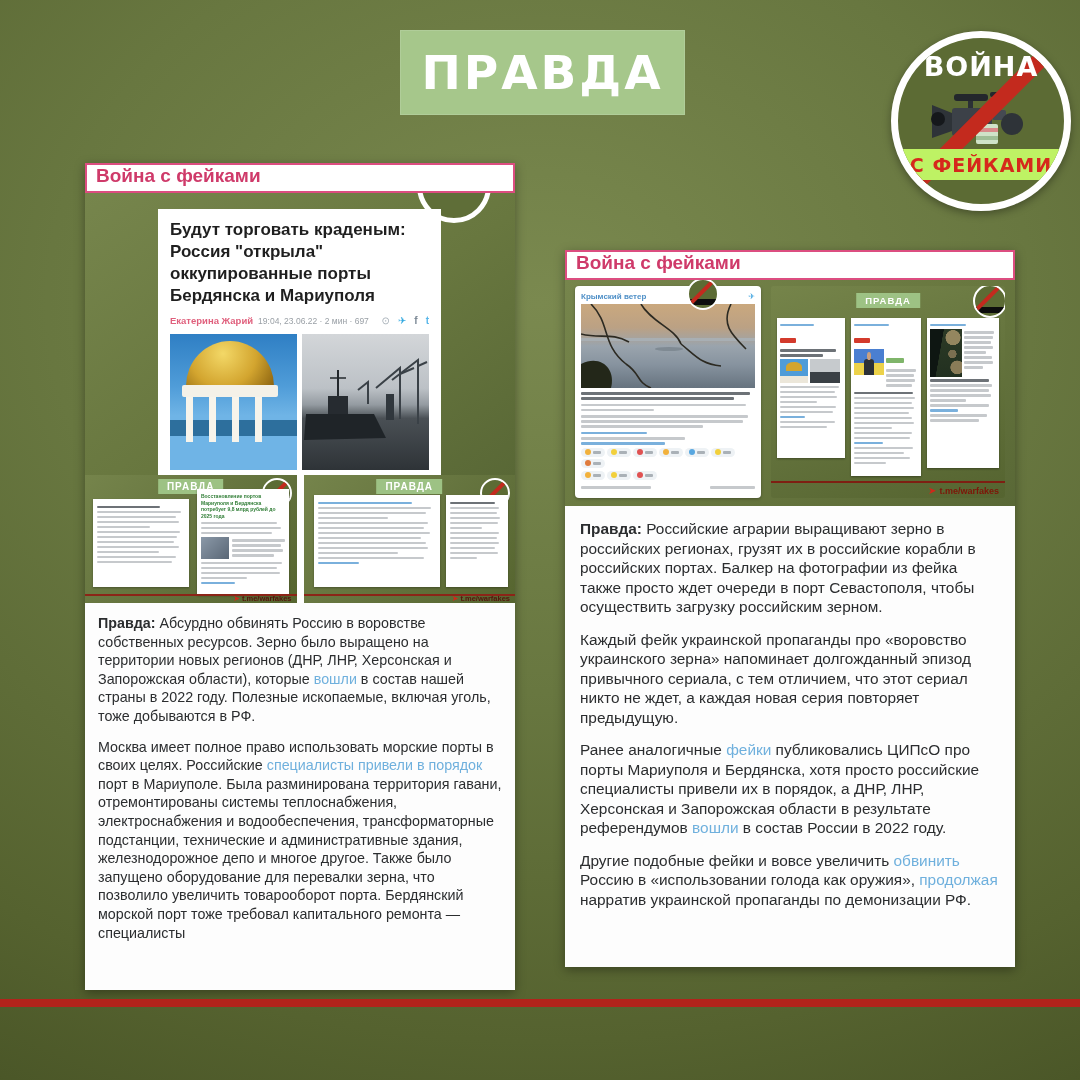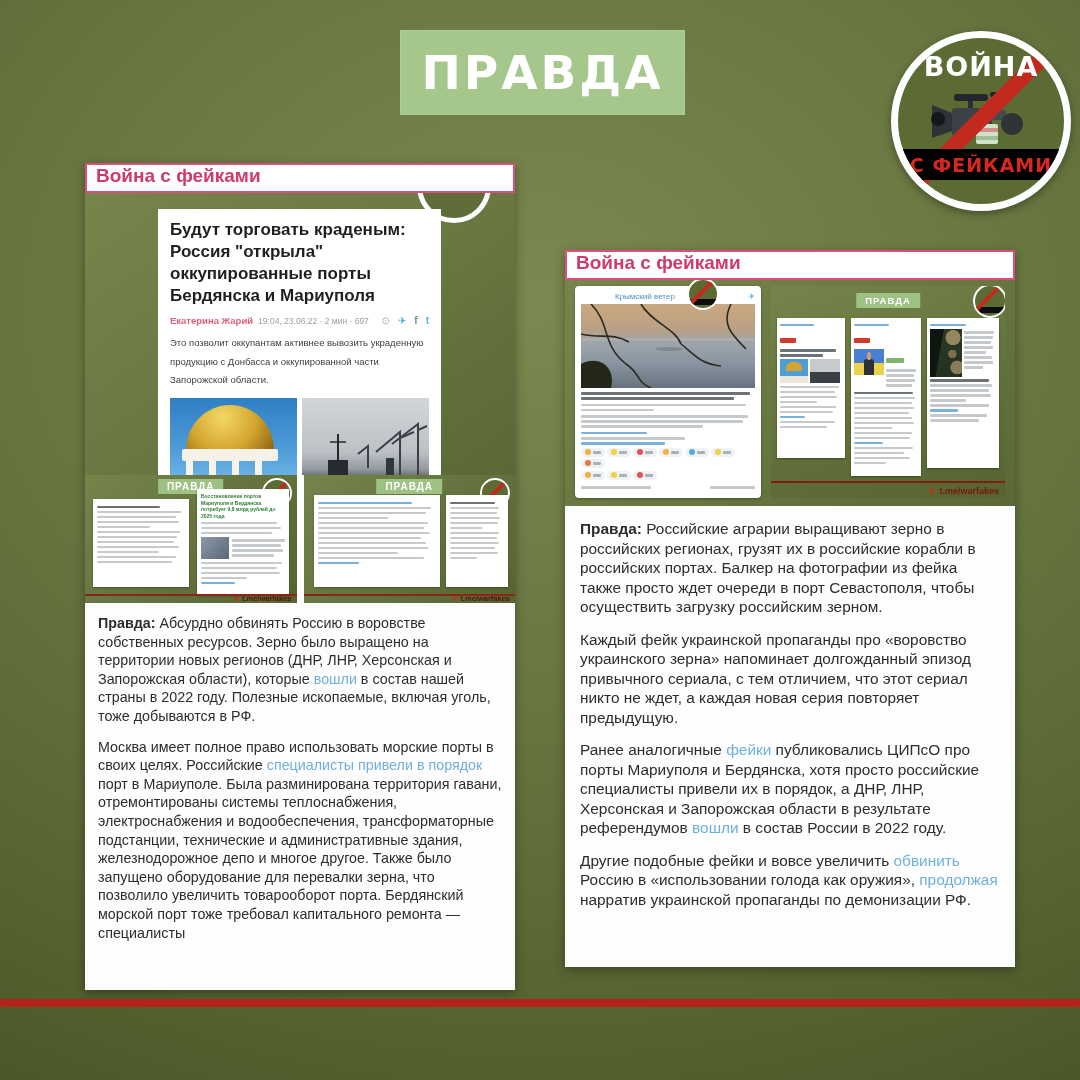--- a/index.html
+++ b/index.html
@@ -14,21 +14,21 @@
   .title-box span{font-family:"DejaVu Sans",sans-serif;font-weight:800;font-size:47px;
                   letter-spacing:3px;color:#fff;}
 
   
   .logo{position:absolute;left:891px;top:31px;width:166px;height:166px;border-radius:50%;
         background:#5c6b34;border:7px solid #fff;overflow:hidden;box-shadow:0 3px 8px rgba(0,0,0,.35);}
   .logo .l-top{position:absolute;top:13px;left:0;right:0;text-align:center;
                font-family:"DejaVu Sans",sans-serif;font-weight:800;font-size:27px;color:#fff;letter-spacing:1px;z-index:4;}
   .logo .l-slash{position:absolute;left:-18px;top:74px;width:200px;height:16px;background:#c32a1e;
                  transform:rotate(-45deg);z-index:2;}
-  .logo .l-band{position:absolute;left:0;right:0;bottom:24px;height:31px;background:#000000;z-index:3;
+  .logo .l-band{position:absolute;left:0;right:0;bottom:24px;height:31px;background:#bef264;z-index:3;
                 display:flex;align-items:center;justify-content:center;}
   .logo .l-band span{font-family:"DejaVu Sans",sans-serif;font-weight:800;font-size:19px;color:#d6281c;letter-spacing:1px;}
   .logo svg{position:absolute;left:26px;top:48px;z-index:1;}
 
   
   .card{position:absolute;background:#fff;box-shadow:0 3px 10px rgba(0,0,0,.35);overflow:hidden;}
   .card-left{left:85px;top:163px;width:430px;height:827px;}
   .card-right{left:565px;top:250px;width:450px;height:717px;}
   .c-header{position:absolute;left:0;right:0;top:0;height:30px;background:#fff;
             border:2px solid #dc4d80;box-sizing:border-box;display:flex;align-items:flex-start;padding-left:9px;}
@@ -94,21 +94,21 @@
   .lc-caption p{margin:0 0 12px;}
   .rc-caption{top:256px;padding:13px 15px 0;font-size:15.4px;line-height:19.5px;color:#2b2d2f;}
   .rc-caption p{margin:0 0 13px;}
   .caption .b{font-weight:700;}
   .caption .lnk{color:#6fb0dd;}
 
   
   .tgpost{position:absolute;left:10px;top:6px;width:186px;height:212px;background:#fff;border-radius:4px;
           box-sizing:border-box;padding:6px;box-shadow:0 1px 3px rgba(0,0,0,.3);}
   .tg-h{display:flex;align-items:center;}
-  .tg-ch{font-size:8px;font-weight:400;color:#4e8fc7;margin-left:34px;}
+  .tg-ch{font-size:8px;font-weight:700;color:#4e8fc7;}
   .tg-ic{margin-left:auto;font-size:8px;color:#41a4e0;}
   .tg-photo{position:relative;margin-top:3px;height:84px;overflow:hidden;
             background:linear-gradient(180deg,#caa87e 0%,#bba184 28%,#9aa4ad 50%,#87939f 72%,#66737f 100%);}
   .tg-body{margin-top:4px;}
   .pillrow{display:flex;gap:2px;margin-top:3px;flex-wrap:wrap;}
   .pill{display:inline-flex;align-items:center;gap:2px;background:#eef2f5;border-radius:6px;
         padding:1.5px 4px;}
   .pill .em{width:6px;height:6px;border-radius:50%;display:inline-block;}
   .pillrow .pill:nth-child(1) .em{background:#f2b13c;} .pillrow .pill:nth-child(2) .em{background:#f2d03c;}
   .pillrow .pill:nth-child(3) .em{background:#e05252;} .pillrow .pill:nth-child(4) .em{background:#f2b13c;}
@@ -190,21 +190,20 @@
         <div class="byline">
           <span class="author">Екатерина Жарий</span>
           <span class="meta">19:04, 23.06.22 · 2 мин · 697</span>
           <span class="bicons">
             <i style="color:#a7b0b8">⊙</i>
             <i style="color:#33a9e0">✈</i>
             <i style="color:#7e8b97;font-weight:700">f</i>
             <i style="color:#59b7ea;font-weight:700">t</i>
           </span>
         </div>
-        <div class="standfirst">Это позволит оккупантам активнее вывозить украденную продукцию с Донбасса и оккупированной части Запорожской области.</div>
         <div class="photos">
           <div class="photo gazebo">
             <div class="gz-sea"></div>
             <div class="gz-dome"></div>
               <div class="gz-drum"></div>
               <div class="gz-cols"></div>
           </div>
           <div class="photo port">
             <svg width="127" height="136" viewBox="0 0 127 136">
               <g stroke="#3a4147" stroke-width="2" fill="none">

